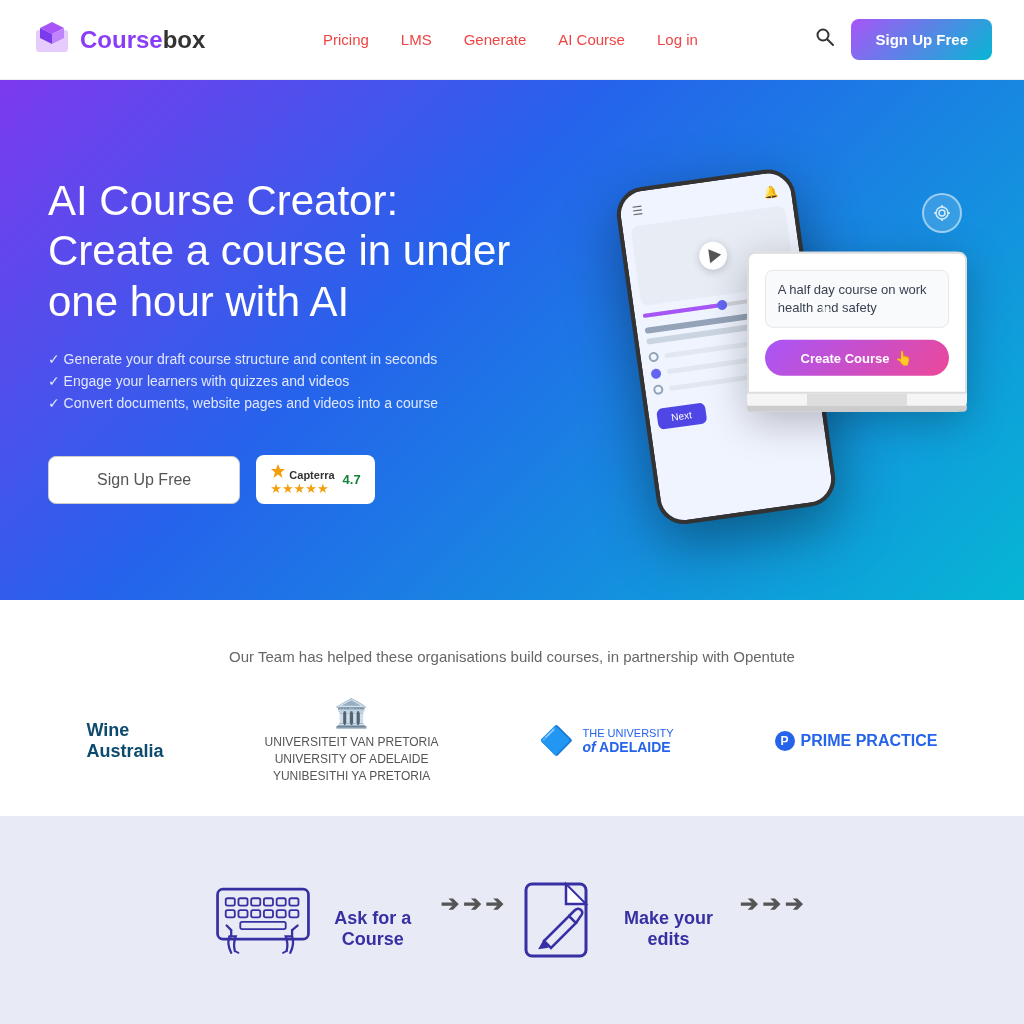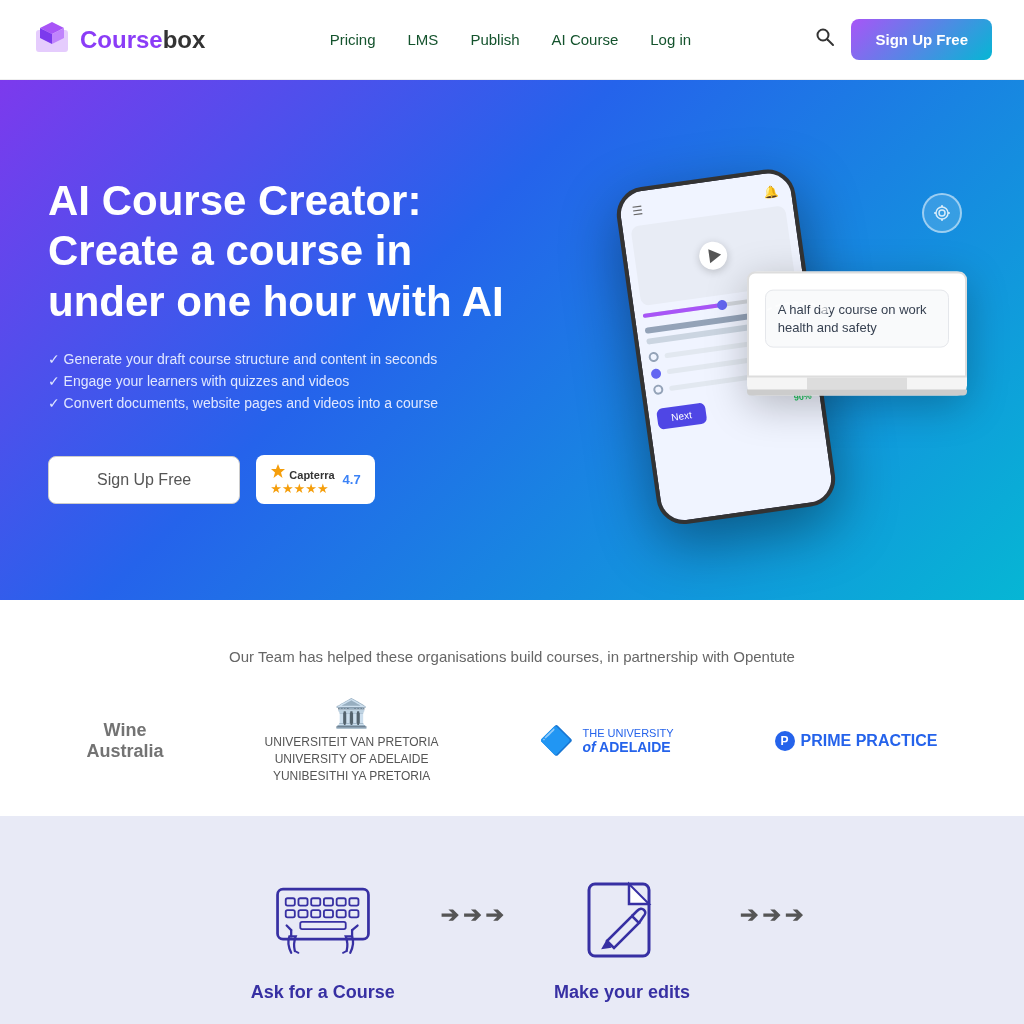--- a/index.html
+++ b/index.html
@@ -11,53 +11,53 @@
       padding: 0 32px; height: 80px; background: #fff;
       border-bottom: 1px solid #eee;
     }
     .logo-area { display: flex; align-items: center; gap: 8px; }
     .logo-icon {
       width: 40px; height: 40px;
     }
     .logo-text { font-size: 24px; font-weight: 700; color: #333; }
     .logo-text span { color: #8b3cf7; }
     .nav-links { display: flex; align-items: center; gap: 32px; }
-    .nav-link { color: #14532d; text-decoration: none; font-size: 15px; cursor: pointer; }
+    .nav-link { color: #ef4444; text-decoration: none; font-size: 15px; cursor: pointer; }
     .nav-actions { display: flex; align-items: center; gap: 16px; }
     .search-icon-btn { background: none; border: none; cursor: pointer; color: #333; font-size: 18px; }
     .signup-btn-nav {
       background: linear-gradient(135deg, #a855f7, #06b6d4);
       color: #fff; border: none; padding: 12px 24px;
       border-radius: 8px; font-size: 15px; font-weight: 600;
       cursor: pointer; white-space: nowrap;
     }
 
     
     .hero {
       background: linear-gradient(135deg, #7c3aed 0%, #2563eb 40%, #06b6d4 100%);
       min-height: 520px; display: flex; align-items: center;
       position: relative; overflow: hidden; padding: 48px 48px 48px 48px;
     }
     .hero-content { flex: 1; max-width: 480px; z-index: 2; }
-    .hero-title { font-size: 42px; font-weight: 700; color: #fff; line-height: 1.2; margin-bottom: 24px; }
+    .hero-title { font-size: 42px; font-weight: 400; color: #fff; line-height: 1.2; margin-bottom: 24px; }
     .hero-features { margin-bottom: 44px; }
     .hero-feature { color: #e0e7ff; font-size: 14px; margin-bottom: 6px; }
     .hero-actions { display: flex; align-items: center; gap: 16px; margin-top: 16px; }
     .signup-btn-hero {
       background: #fff; color: #555; border: 1px solid #ccc;
       padding: 14px 48px; border-radius: 8px; font-size: 16px;
       cursor: pointer; font-weight: 500;
     }
     .capterra-badge {
       background: #fff; border-radius: 8px; padding: 8px 14px;
       display: flex; align-items: center; gap: 8px;
     }
     .capterra-logo { font-size: 11px; font-weight: 700; color: #333; }
     .capterra-stars { color: #f59e0b; font-size: 13px; }
-    .capterra-rating { font-size: 13px; font-weight: 700; color: #3b82f6; }
+    .capterra-rating { font-size: 13px; font-weight: 700; color: #15803d; }
 
     
     .hero-visual { flex: 1; display: flex; justify-content: center; align-items: center; position: relative; height: 420px; }
 
     
     .phone-mockup {
       width: 180px; height: 340px; background: #1a1a2e;
       border-radius: 28px; border: 4px solid #333;
       position: absolute; left: 50%; top: 50%;
       transform: translate(-60%, -48%) rotate(-8deg);
@@ -131,32 +131,32 @@
       background: rgba(255,255,255,0.15); border: 2px solid rgba(255,255,255,0.5);
       display: flex; align-items: center; justify-content: center;
       color: rgba(255,255,255,0.8); font-size: 18px;
     }
 
     
     .partners-section { padding: 48px 48px 32px; background: #fff; }
     .partners-tagline { text-align: center; color: #666; font-size: 15px; margin-bottom: 32px; }
     .partners-logos { display: flex; align-items: center; justify-content: space-around; flex-wrap: wrap; gap: 24px; }
     .partner-logo { display: flex; align-items: center; gap: 10px; }
-    .partner-name { font-size: 18px; font-weight: 700; color: #737373; text-align: center; }
+    .partner-name { font-size: 18px; font-weight: 700; color: #0c4a6e; }
     .univ-pretoria { display: flex; flex-direction: column; align-items: center; text-align: center; }
     .univ-pretoria-text { font-size: 12px; color: #555; line-height: 1.4; }
     .univ-emblem { font-size: 28px; margin-bottom: 4px; }
     .adelaide-logo { display: flex; align-items: center; gap: 8px; }
     .prime-practice { display: flex; align-items: center; gap: 6px; }
     .prime-practice-text { font-size: 16px; font-weight: 700; color: #2563eb; }
 
     
     .how-it-works { background: #e8eaf6; padding: 60px 48px; }
     .steps-row { display: flex; align-items: center; justify-content: center; gap: 0; }
-    .step { display: flex; flex-direction: column; align-items: center; text-align: center; width: 220px; }
+    .step { display: flex; flex-direction: row; align-items: center; text-align: center; width: 220px; }
     .step-icon { width: 100px; height: 90px; display: flex; align-items: center; justify-content: center; margin-bottom: 16px; }
     .step-label { font-size: 18px; font-weight: 700; color: #3730a3; }
     .arrows-between { display: flex; align-items: center; gap: 4px; margin-bottom: 50px; padding: 0 8px; }
     .arrow-right { font-size: 22px; color: #555; font-weight: 700; }
   </style>
 </head>
 <body>
 
 <nav class="navbar">
   <div class="logo-area">
@@ -165,21 +165,21 @@
       <polygon points="8,8 20,2 32,8 20,14" fill="#a855f7"></polygon>
       <polygon points="8,8 8,18 20,24 20,14" fill="#7c3aed"></polygon>
       <polygon points="32,8 32,18 20,24 20,14" fill="#c084fc"></polygon>
     </svg>
     <span class="logo-text"><span>Course</span>box</span>
   </div>
 
   <div class="nav-links">
     <a class="nav-link">Pricing</a>
     <a class="nav-link">LMS</a>
-    <a class="nav-link">Publish</a>
+    <a class="nav-link">Generate</a>
     <a class="nav-link">AI Course</a>
     <a class="nav-link">Log in</a>
   </div>
 
   <div class="nav-actions">
     <button class="search-icon-btn">
       <svg width="20" height="20" viewBox="0 0 20 20" fill="none">
         <circle cx="8" cy="8" r="5.5" stroke="#333" stroke-width="2"></circle>
         <line x1="12.5" y1="12.5" x2="18" y2="18" stroke="#333" stroke-width="2" stroke-linecap="round"></line>
       </svg>
@@ -259,20 +259,24 @@
     <div class="dashed-arrow" style="left:55%;top:38%;">
       <svg width="80" height="40" viewBox="0 0 80 40">
         <path d="M0,20 Q30,5 60,20" stroke="rgba(255,255,255,0.6)" stroke-width="2" fill="none" stroke-dasharray="5,4"></path>
         <polygon points="55,15 65,20 55,25" fill="rgba(255,255,255,0.6)"></polygon>
       </svg>
     </div>
 
     <div class="desktop-mockup">
       <div class="desktop-screen">
         <div class="desktop-input-box">A half day course on work health and safety</div>
+        <button class="create-course-btn">
+          <span>Create Course</span>
+          <span style="font-size:14px;">👆</span>
+        </button>
       </div>
       <div class="desktop-stand"></div>
       <div class="desktop-base"></div>
     </div>
 
     <div class="scan-icon-circle">
       <svg width="20" height="20" viewBox="0 0 20 20" fill="none">
         <circle cx="10" cy="10" r="6" stroke="rgba(255,255,255,0.8)" stroke-width="1.5"></circle>
         <circle cx="10" cy="10" r="3" stroke="rgba(255,255,255,0.8)" stroke-width="1.5"></circle>
         <line x1="10" y1="2" x2="10" y2="4" stroke="rgba(255,255,255,0.8)" stroke-width="1.5"></line>

